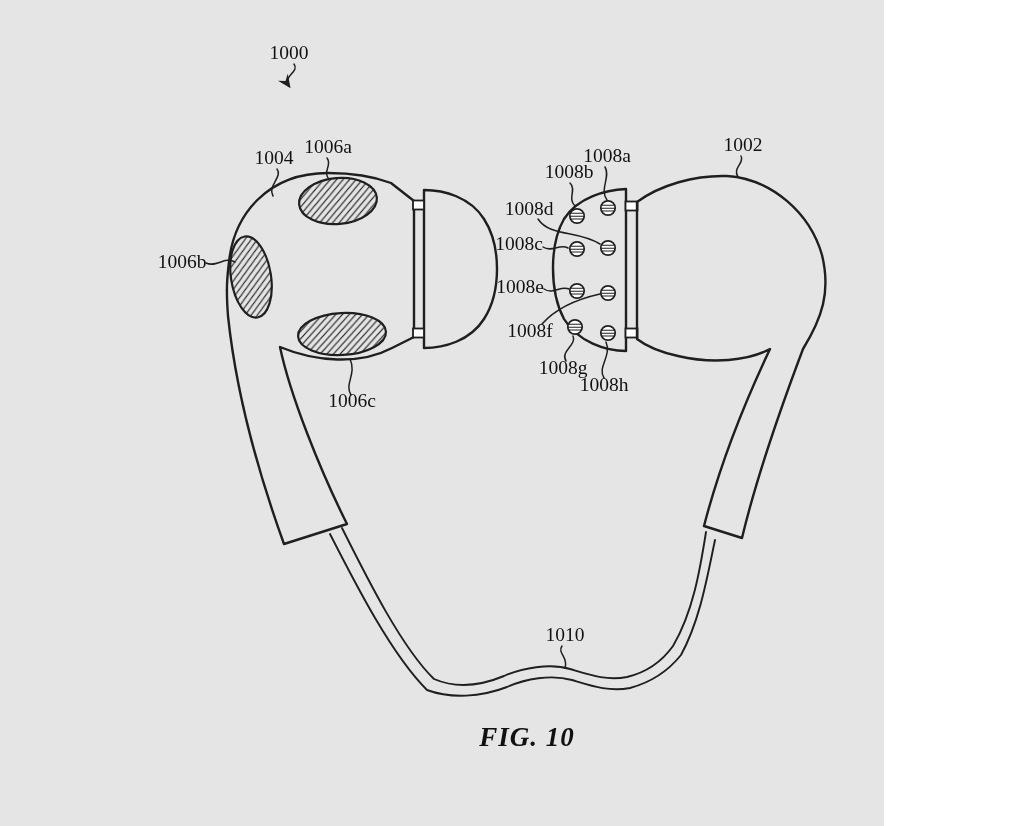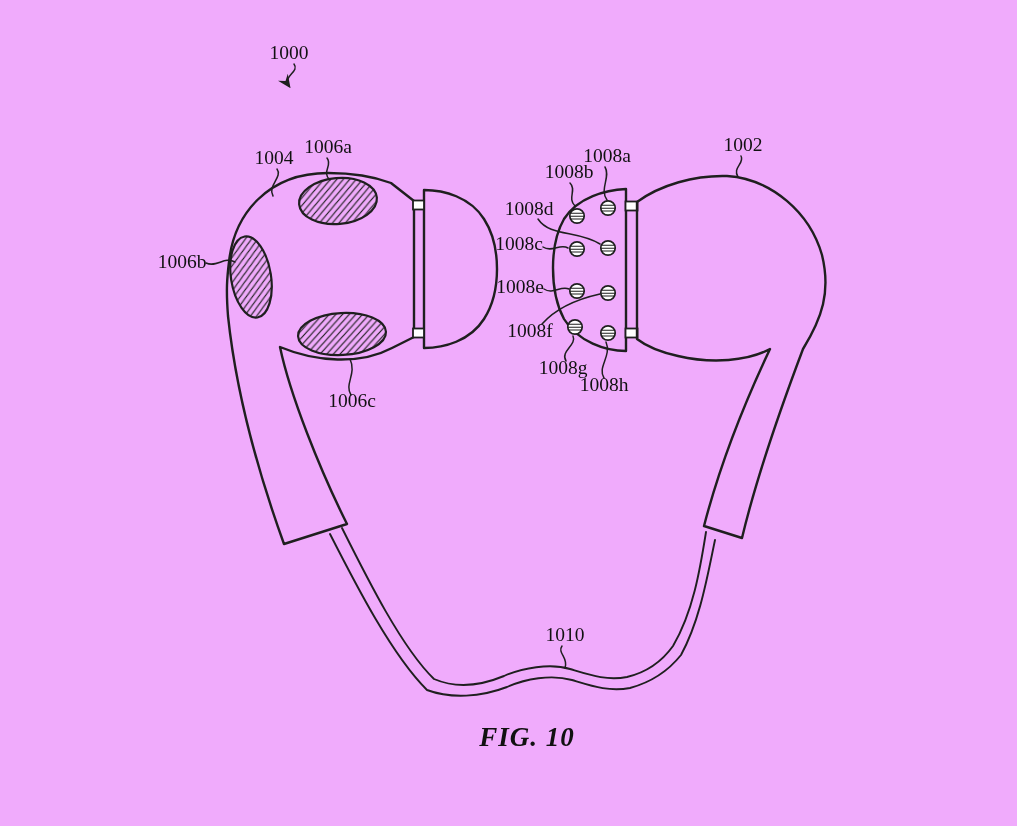--- a/index.html
+++ b/index.html
@@ -2,23 +2,23 @@
 <html><head>
 <meta charset="utf-8">
 <style>
   html, body {
     margin: 0;
     padding: 0;
     background: #ffffff;
   }
   .page {
     position: relative;
-    width: 1017px;
+    width: 884px;
     height: 826px;
-    background: #f0abfc;
+    background: #e5e5e5;
     overflow: hidden;
     font-family: "Liberation Serif", serif;
     text-align: center;
   }
   svg.figure {
     position: absolute;
     left: 0;
     top: 0;
     width: 1024px;
     height: 826px;

